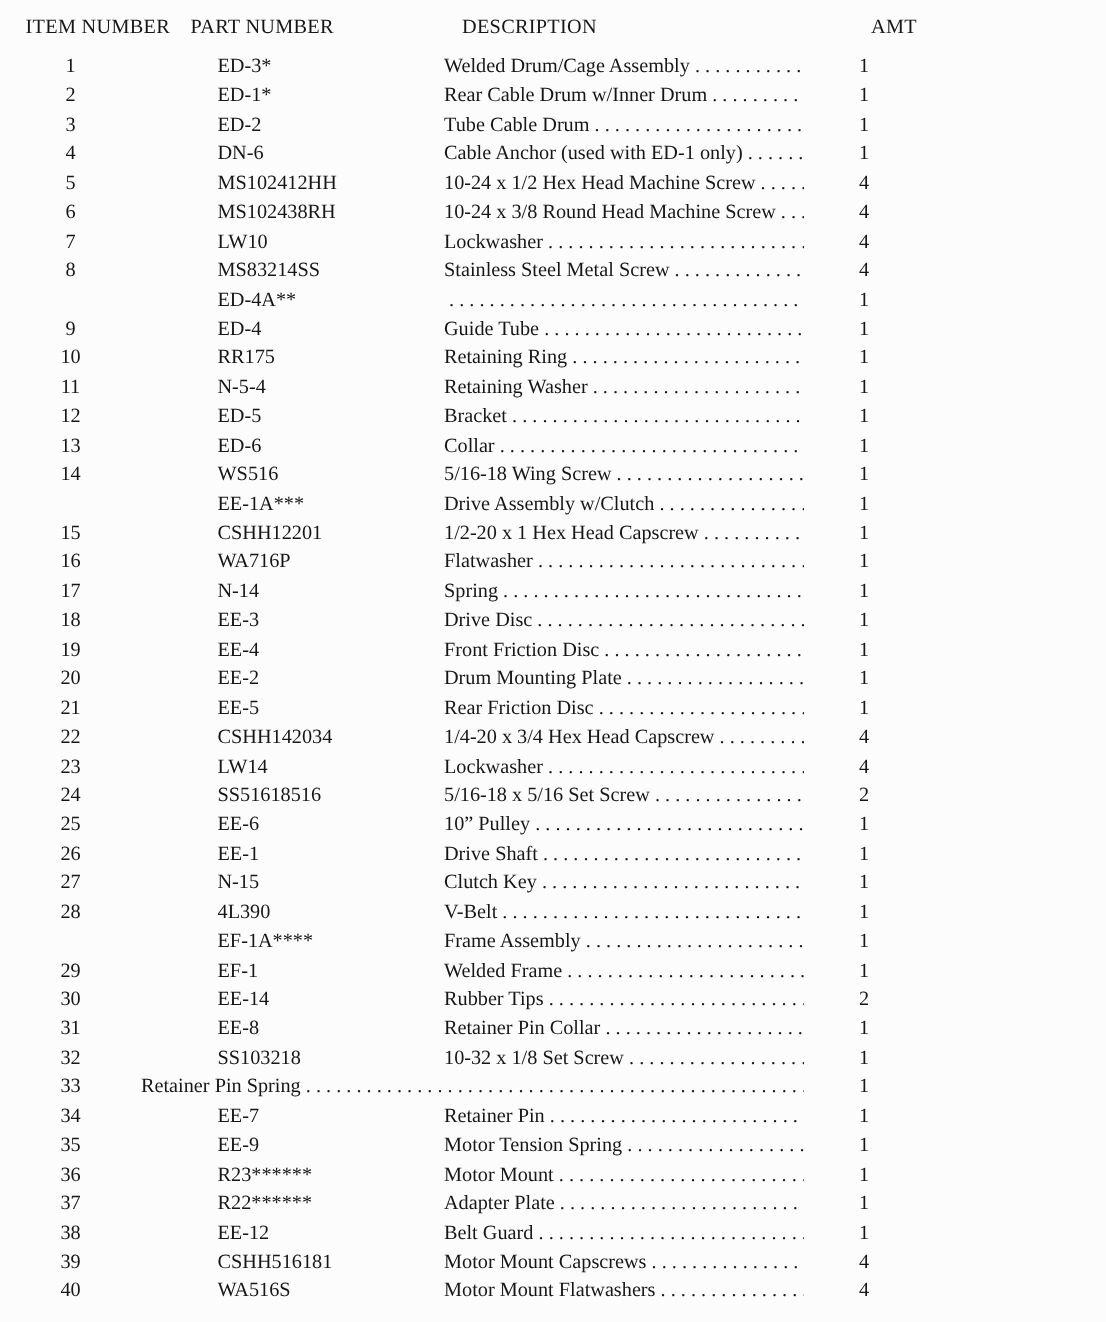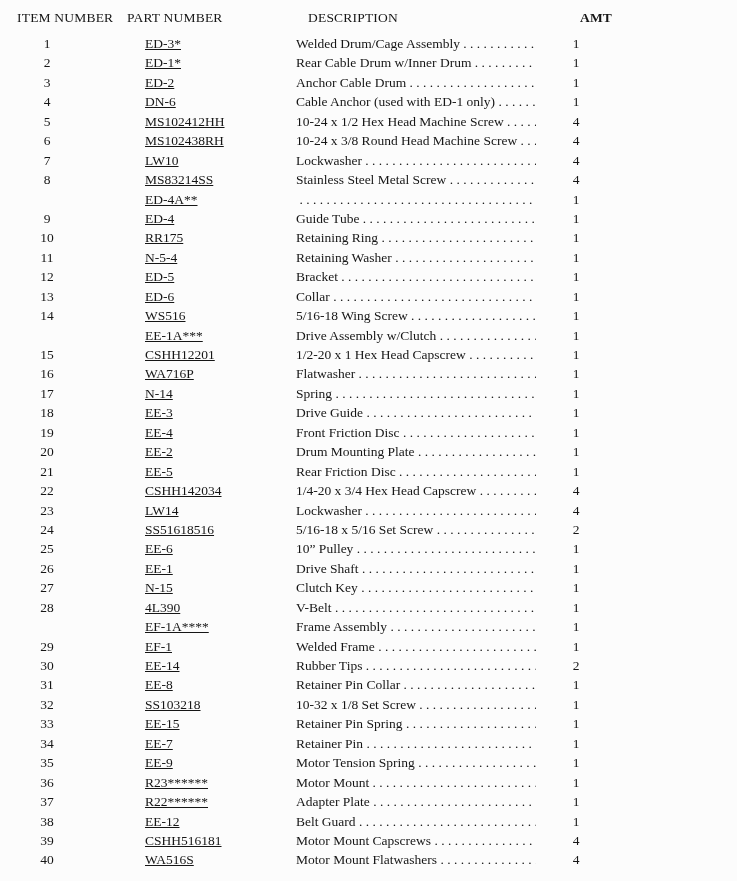--- a/index.html
+++ b/index.html
@@ -27,41 +27,40 @@
     white-space: nowrap;
   }
   .hdr-row span {
     position: absolute;
     top: 2px;
     letter-spacing: 0.2px;
   }
   .h-item { left: 17px; }
   .h-part { left: 127px; }
   .h-desc { left: 296px; margin-left: 12px; }
-  .h-amt  { left: 556px; width: 80px; text-align: center; font-weight: bold; }
+  .h-amt  { left: 556px; width: 80px; text-align: center; }
 
   
   .row {
     display: flex;
     align-items: baseline;
     height: 19.45px;
     line-height: 19.45px;
     white-space: nowrap;
   }
   .c-item {
     width: 94px;
     text-align: center;
     flex: 0 0 auto;
   }
   .c-part {
     margin-left: 51px;
     width: 151px;
     flex: 0 0 auto;
     overflow: hidden;
-    text-decoration: underline;
   }
   .c-desc {
     flex: 1 1 auto;
     display: flex;
     align-items: baseline;
     overflow: hidden;
     min-width: 0;
   }
   .desc-text {
     flex: 0 0 auto;
@@ -106,21 +105,21 @@
         <div class="c-desc">
           <span class="desc-text">Rear Cable Drum w/Inner Drum</span>
           <span class="leader"> . . . . . . . . . . . . . . . . . . . . . . . . . . . . . . . . . . . . . . . . . . . . . . . . . . . . . . . . . . . .</span>
         </div>
         <div class="c-amt">1</div>
       </div>
       <div class="row">
         <div class="c-item">3</div>
         <div class="c-part">ED-2</div>
         <div class="c-desc">
-          <span class="desc-text">Anchor Cable Drum</span>
+          <span class="desc-text">Tube Cable Drum</span>
           <span class="leader"> . . . . . . . . . . . . . . . . . . . . . . . . . . . . . . . . . . . . . . . . . . . . . . . . . . . . . . . . . . . .</span>
         </div>
         <div class="c-amt">1</div>
       </div>
       <div class="row">
         <div class="c-item">4</div>
         <div class="c-part">DN-6</div>
         <div class="c-desc">
           <span class="desc-text">Cable Anchor (used with ED-1 only)</span>
           <span class="leader"> . . . . . . . . . . . . . . . . . . . . . . . . . . . . . . . . . . . . . . . . . . . . . . . . . . . . . . . . . . . .</span>
@@ -258,21 +257,21 @@
         <div class="c-desc">
           <span class="desc-text">Spring</span>
           <span class="leader"> . . . . . . . . . . . . . . . . . . . . . . . . . . . . . . . . . . . . . . . . . . . . . . . . . . . . . . . . . . . .</span>
         </div>
         <div class="c-amt">1</div>
       </div>
       <div class="row">
         <div class="c-item">18</div>
         <div class="c-part">EE-3</div>
         <div class="c-desc">
-          <span class="desc-text">Drive Guide</span>
+          <span class="desc-text">Drive Disc</span>
           <span class="leader"> . . . . . . . . . . . . . . . . . . . . . . . . . . . . . . . . . . . . . . . . . . . . . . . . . . . . . . . . . . . .</span>
         </div>
         <div class="c-amt">1</div>
       </div>
       <div class="row">
         <div class="c-item">19</div>
         <div class="c-part">EE-4</div>
         <div class="c-desc">
           <span class="desc-text">Front Friction Disc</span>
           <span class="leader"> . . . . . . . . . . . . . . . . . . . . . . . . . . . . . . . . . . . . . . . . . . . . . . . . . . . . . . . . . . . .</span>
@@ -400,21 +399,20 @@
         <div class="c-item">32</div>
         <div class="c-part">SS103218</div>
         <div class="c-desc">
           <span class="desc-text">10-32 x 1/8 Set Screw</span>
           <span class="leader"> . . . . . . . . . . . . . . . . . . . . . . . . . . . . . . . . . . . . . . . . . . . . . . . . . . . . . . . . . . . .</span>
         </div>
         <div class="c-amt">1</div>
       </div>
       <div class="row">
         <div class="c-item">33</div>
-        <div class="c-part">EE-15</div>
         <div class="c-desc">
           <span class="desc-text">Retainer Pin Spring</span>
           <span class="leader"> . . . . . . . . . . . . . . . . . . . . . . . . . . . . . . . . . . . . . . . . . . . . . . . . . . . . . . . . . . . .</span>
         </div>
         <div class="c-amt">1</div>
       </div>
       <div class="row">
         <div class="c-item">34</div>
         <div class="c-part">EE-7</div>
         <div class="c-desc">

